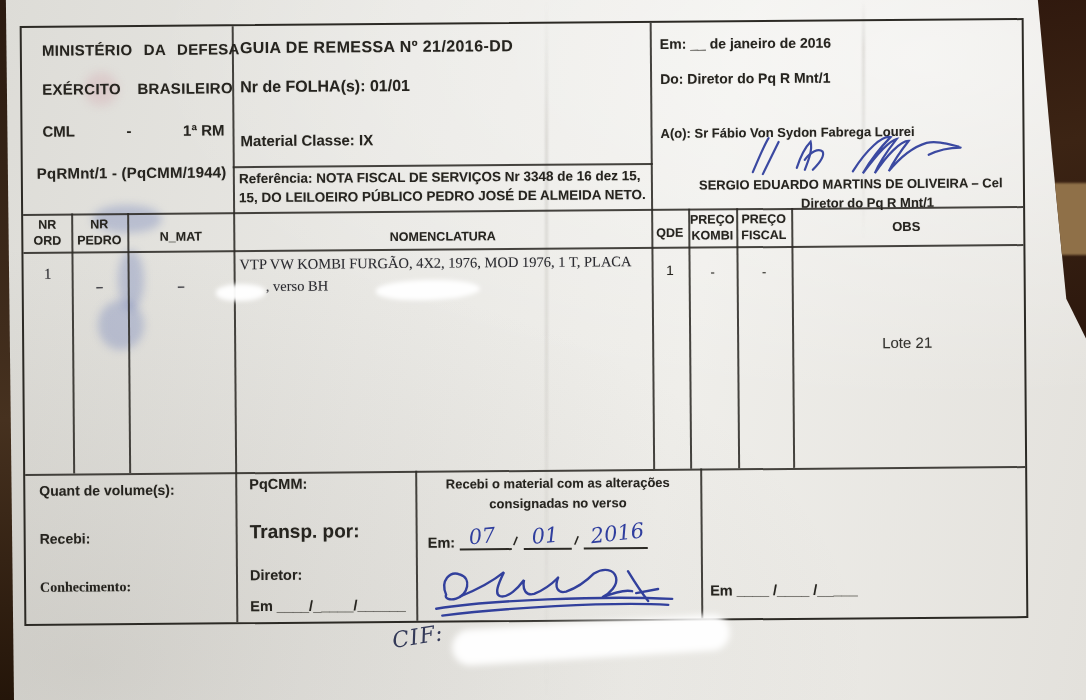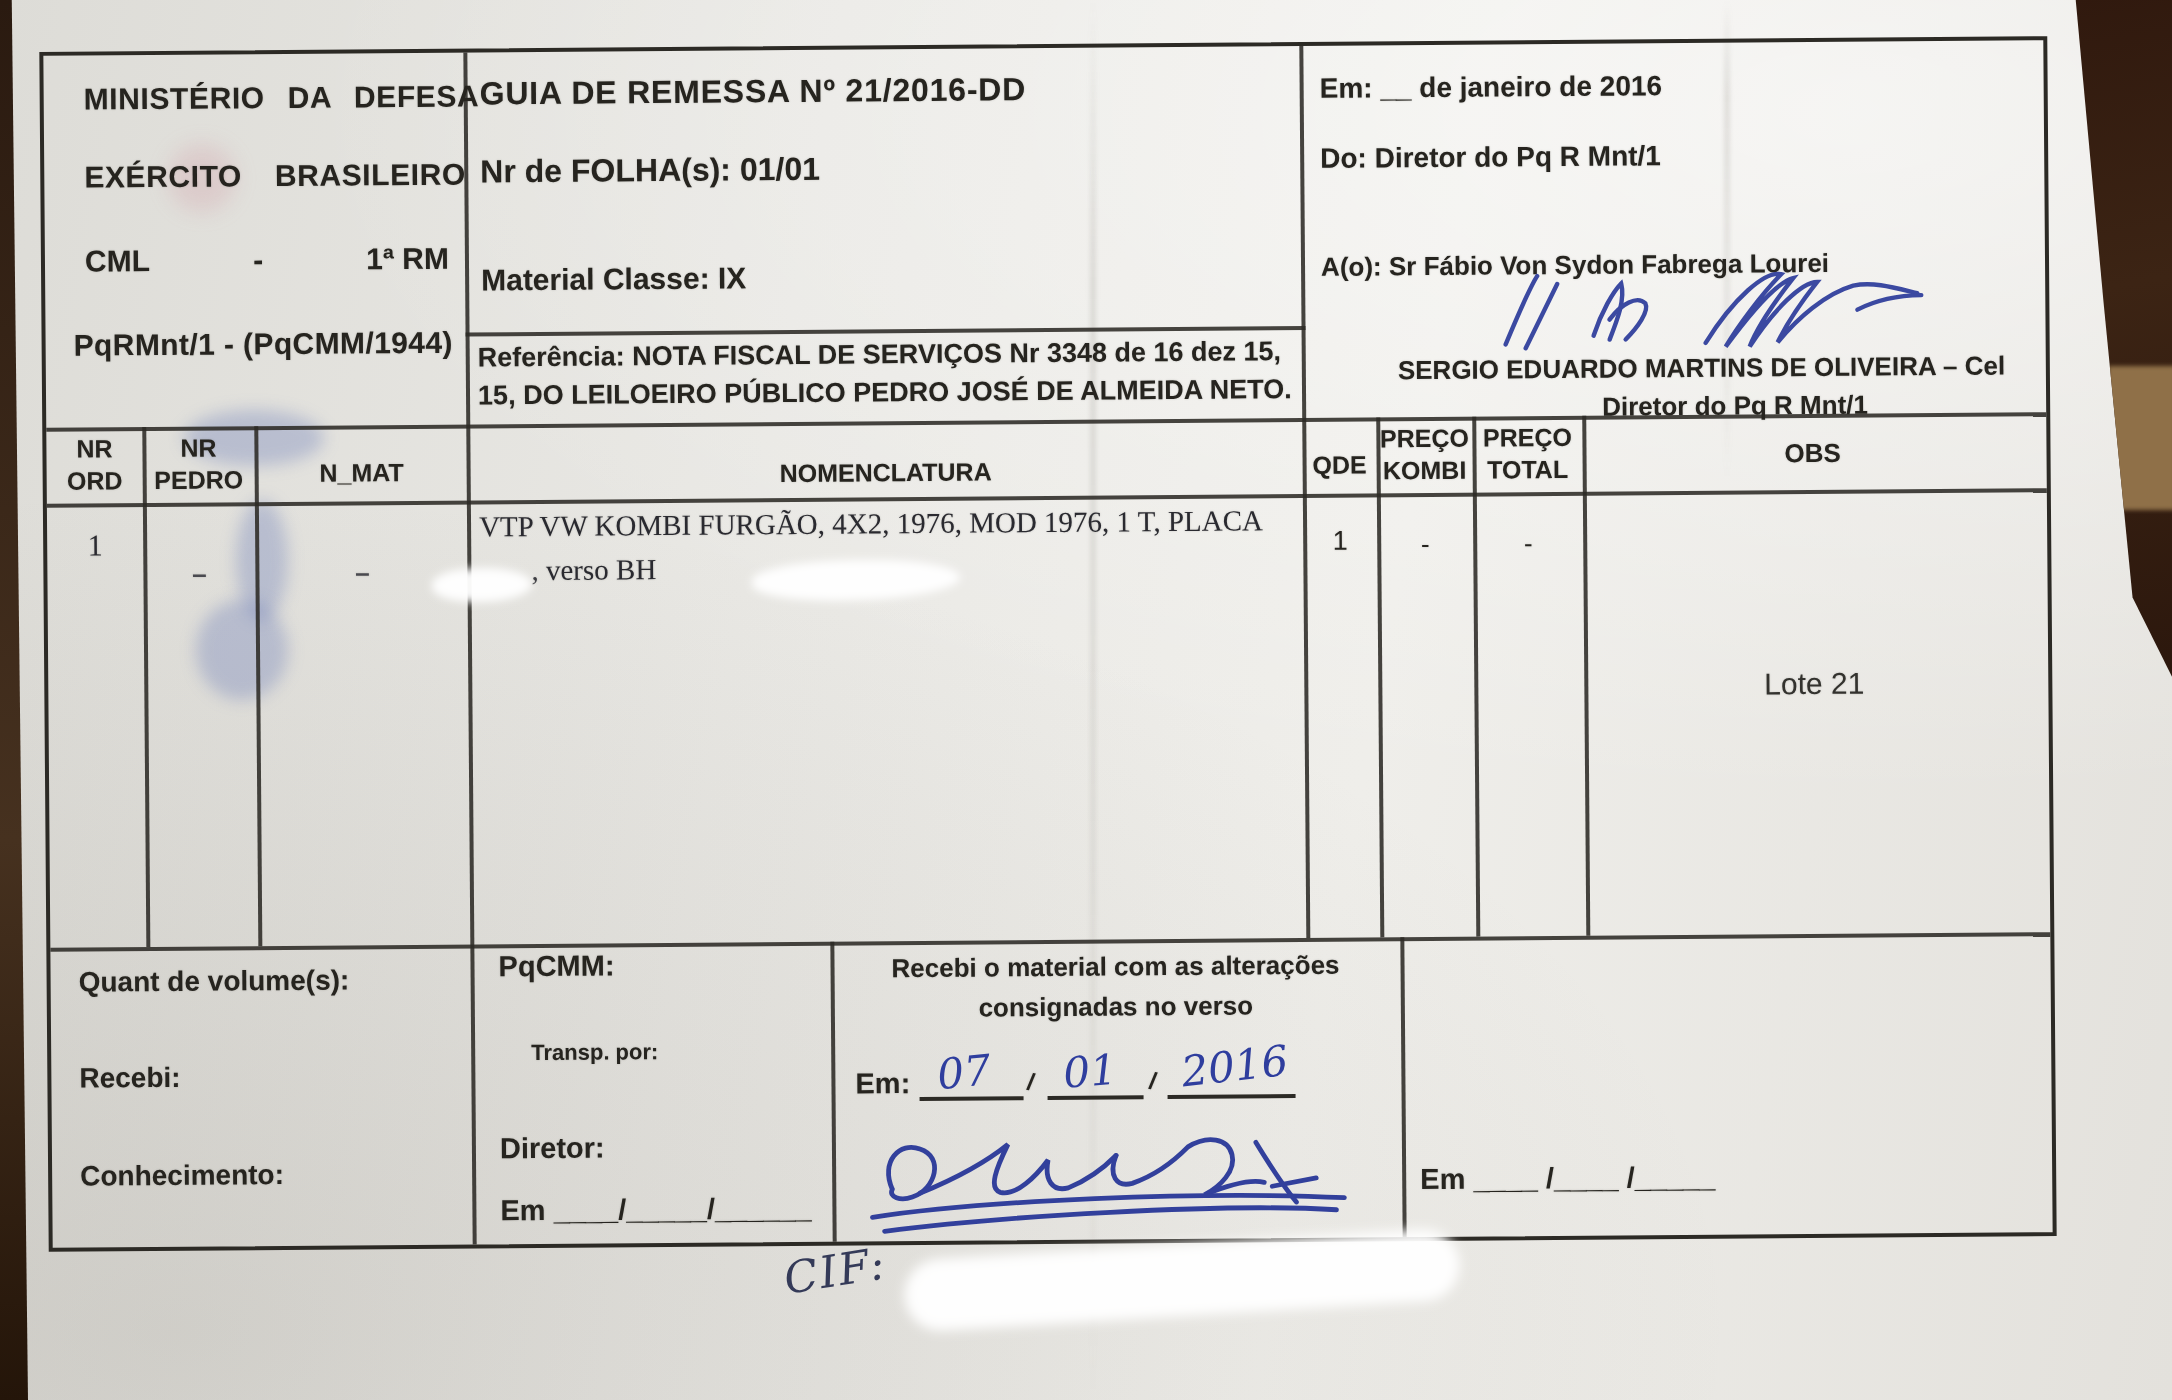--- a/index.html
+++ b/index.html
@@ -105,40 +105,40 @@
   <div class="p" style="left:48px;top:189px;width:56px;text-align:center;font-size:12.5px;line-height:16px;white-space:normal;">
     <span>NR</span><br><span>PEDRO</span>
   </div>
   <div class="p" style="left:104px;top:203px;width:107px;text-align:center;font-size:12.5px;">N_MAT</div>
   <div class="p" style="left:211px;top:205px;width:417px;text-align:center;font-size:12.5px;">NOMENCLATURA</div>
   <div class="p" style="left:628px;top:203px;width:37px;text-align:center;font-size:12.5px;">QDE</div>
   <div class="p" style="left:665px;top:189px;width:48px;text-align:center;font-size:12.5px;line-height:16px;white-space:normal;">
     <span>PREÇO</span><br><span>KOMBI</span>
   </div>
   <div class="p" style="left:713px;top:189px;width:55px;text-align:center;font-size:12.5px;line-height:16px;white-space:normal;">
-    <span>PREÇO</span><br><span>TOTAL</span>
+    <span>PREÇO</span><br><span>FISCAL</span>
   </div>
   <div class="p" style="left:768px;top:198px;width:230px;text-align:center;font-size:13px;">OBS</div>
 
   <div class="p serif" style="left:0;top:238px;width:48px;text-align:center;font-size:15px;">1</div>
   <div class="p" style="left:48px;top:252px;width:56px;text-align:center;font-size:13px;color:#4a4a50;">–</div>
   <div class="p" style="left:104px;top:252px;width:107px;text-align:center;font-size:13px;color:#4a4a50;">–</div>
   <div class="p serif" style="left:216px;top:230px;font-size:14.5px;">VTP VW KOMBI FURGÃO, 4X2, 1976, MOD 1976, 1 T, PLACA</div>
   <div class="p serif" style="left:242px;top:252px;font-size:14.5px;">, verso BH</div>
   <div class="p" style="left:628px;top:240px;width:37px;text-align:center;font-size:13.5px;font-weight:normal;">1</div>
   <div class="p" style="left:665px;top:242px;width:48px;text-align:center;font-size:13px;font-weight:normal;">-</div>
   <div class="p" style="left:713px;top:242px;width:55px;text-align:center;font-size:13px;font-weight:normal;">-</div>
   <div class="p" style="left:768px;top:313px;width:230px;text-align:center;font-size:15px;font-weight:normal;color:#33322e;">Lote 21</div>
 
   <div class="p" style="left:14px;top:455px;font-size:14px;">Quant de volume(s):</div>
   <div class="p" style="left:14px;top:503px;font-size:14px;">Recebi:</div>
-  <div class="p" style="left:14px;top:552px;font-size:14px;">Conhecimento:</div>
+  <div class="p" style="left:14px;top:552px;font-size:14px;font-family:Liberation Serif, serif;">Conhecimento:</div>
 
   <div class="p" style="left:224px;top:450px;font-size:14.5px;">PqCMM:</div>
-  <div class="p" style="left:240px;top:495px;font-size:11px;">Transp. por:</div>
+  <div class="p" style="left:224px;top:495px;font-size:19px;">Transp. por:</div>
   <div class="p" style="left:224px;top:541px;font-size:14.5px;">Diretor:</div>
   <div class="p" style="left:224px;top:572px;font-size:14.5px;">Em ____/_____/______</div>
 
   <div class="p" style="left:390px;top:452px;width:285px;text-align:center;font-size:13px;">Recebi o material com as alterações</div>
   <div class="p" style="left:390px;top:472px;width:285px;text-align:center;font-size:13px;">consignadas no verso</div>
   <div class="p" style="left:402px;top:510px;font-size:14.5px;">Em:</div>
   <div class="uline" style="left:434px;top:524px;width:52px;"></div>
   <div class="uline" style="left:498px;top:524px;width:48px;"></div>
   <div class="uline" style="left:558px;top:524px;width:64px;"></div>
   <div class="p" style="left:488px;top:510px;font-size:12px;transform:rotate(12deg);">/</div>

